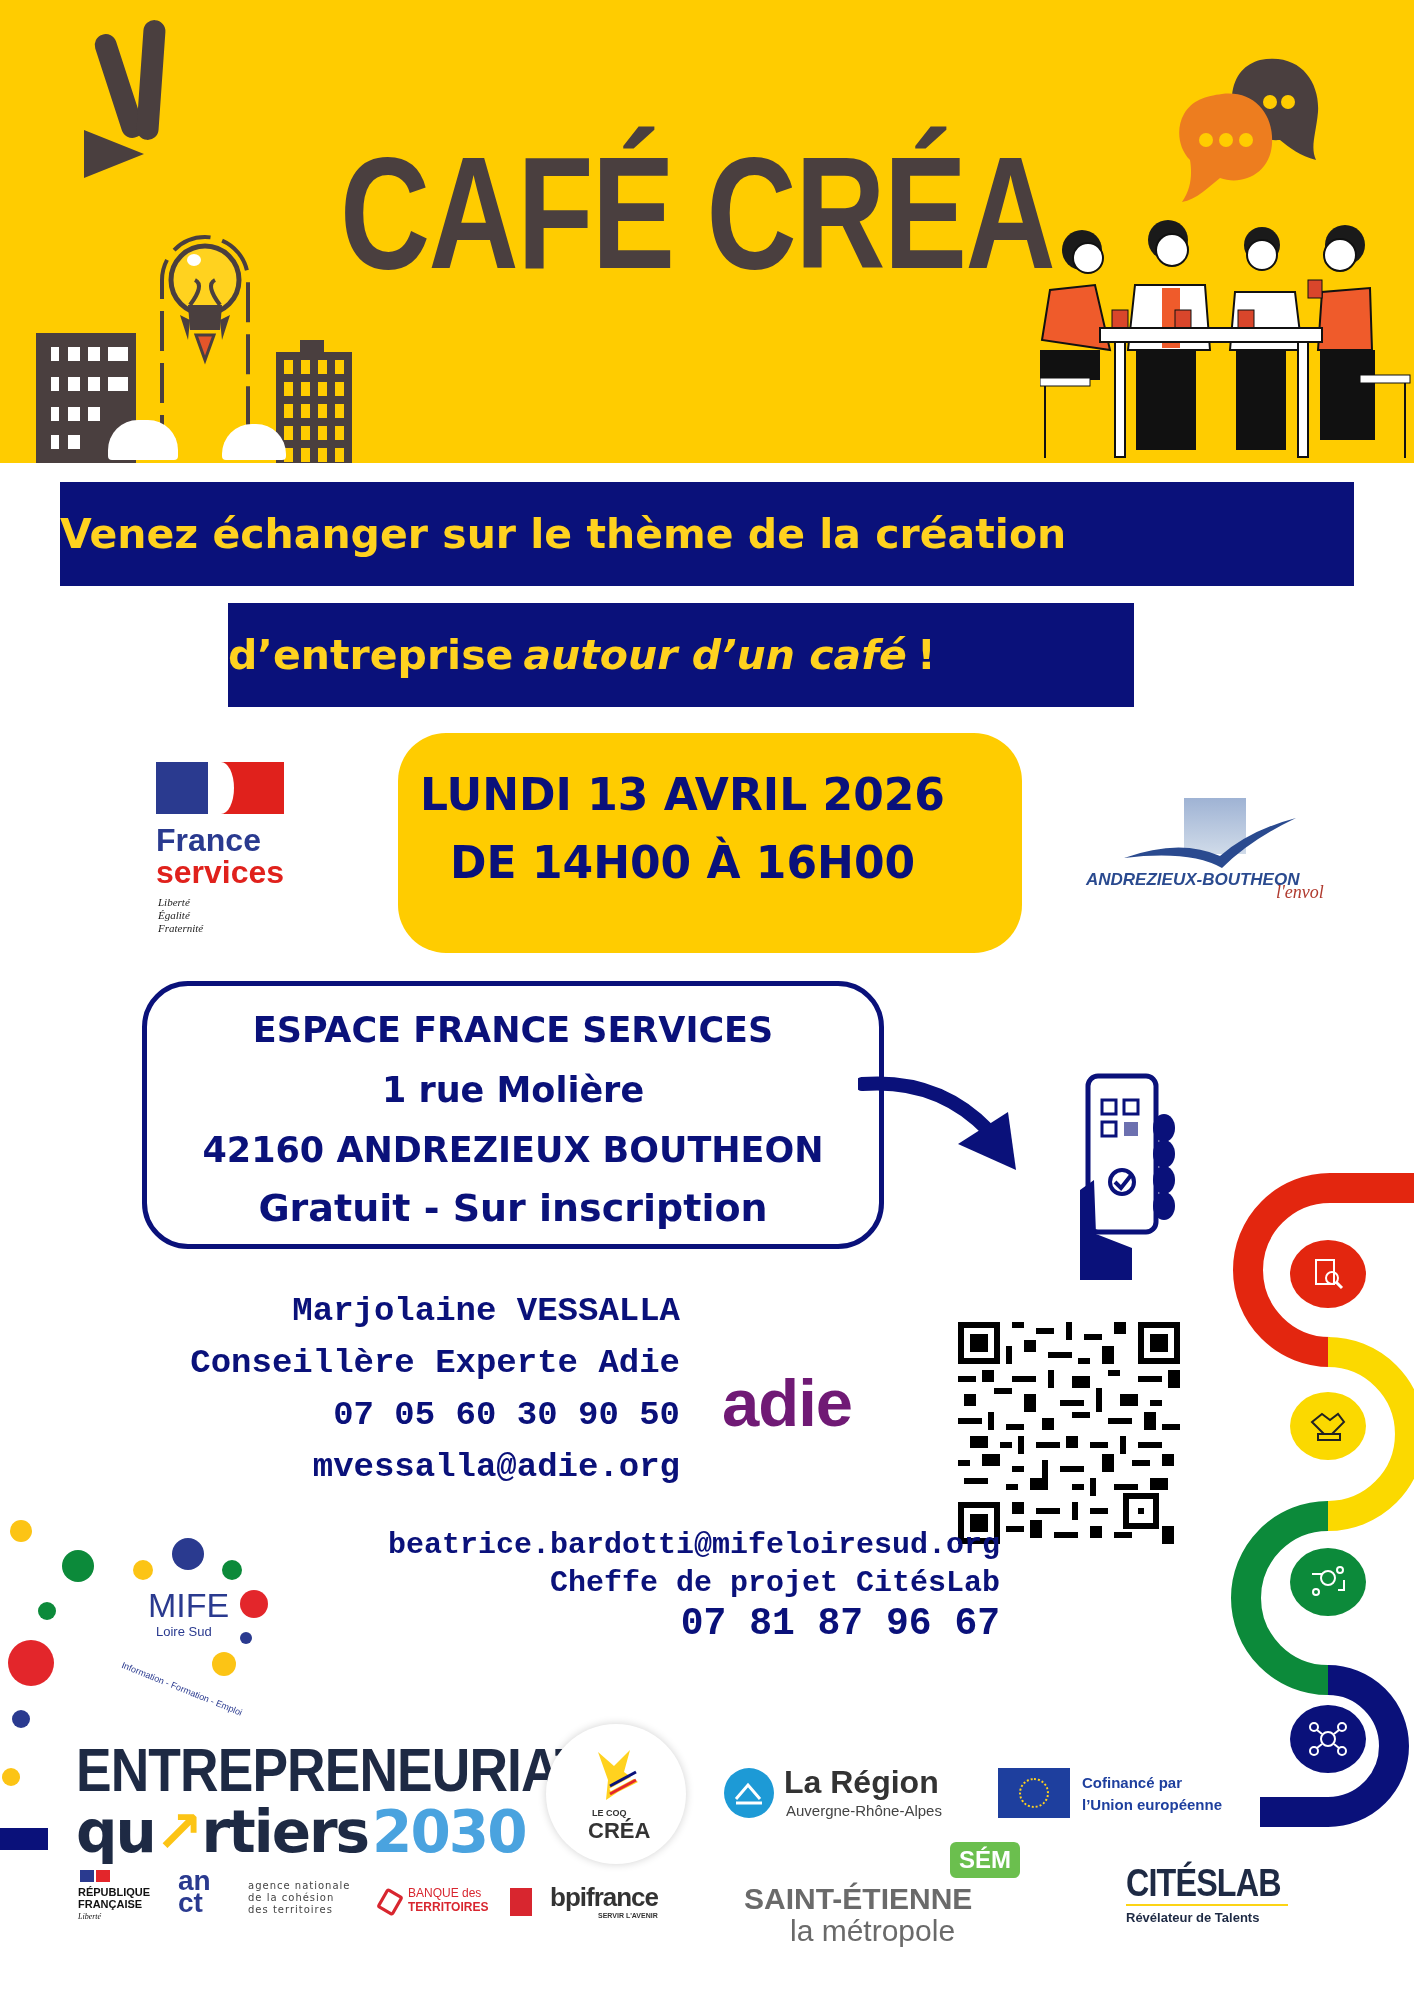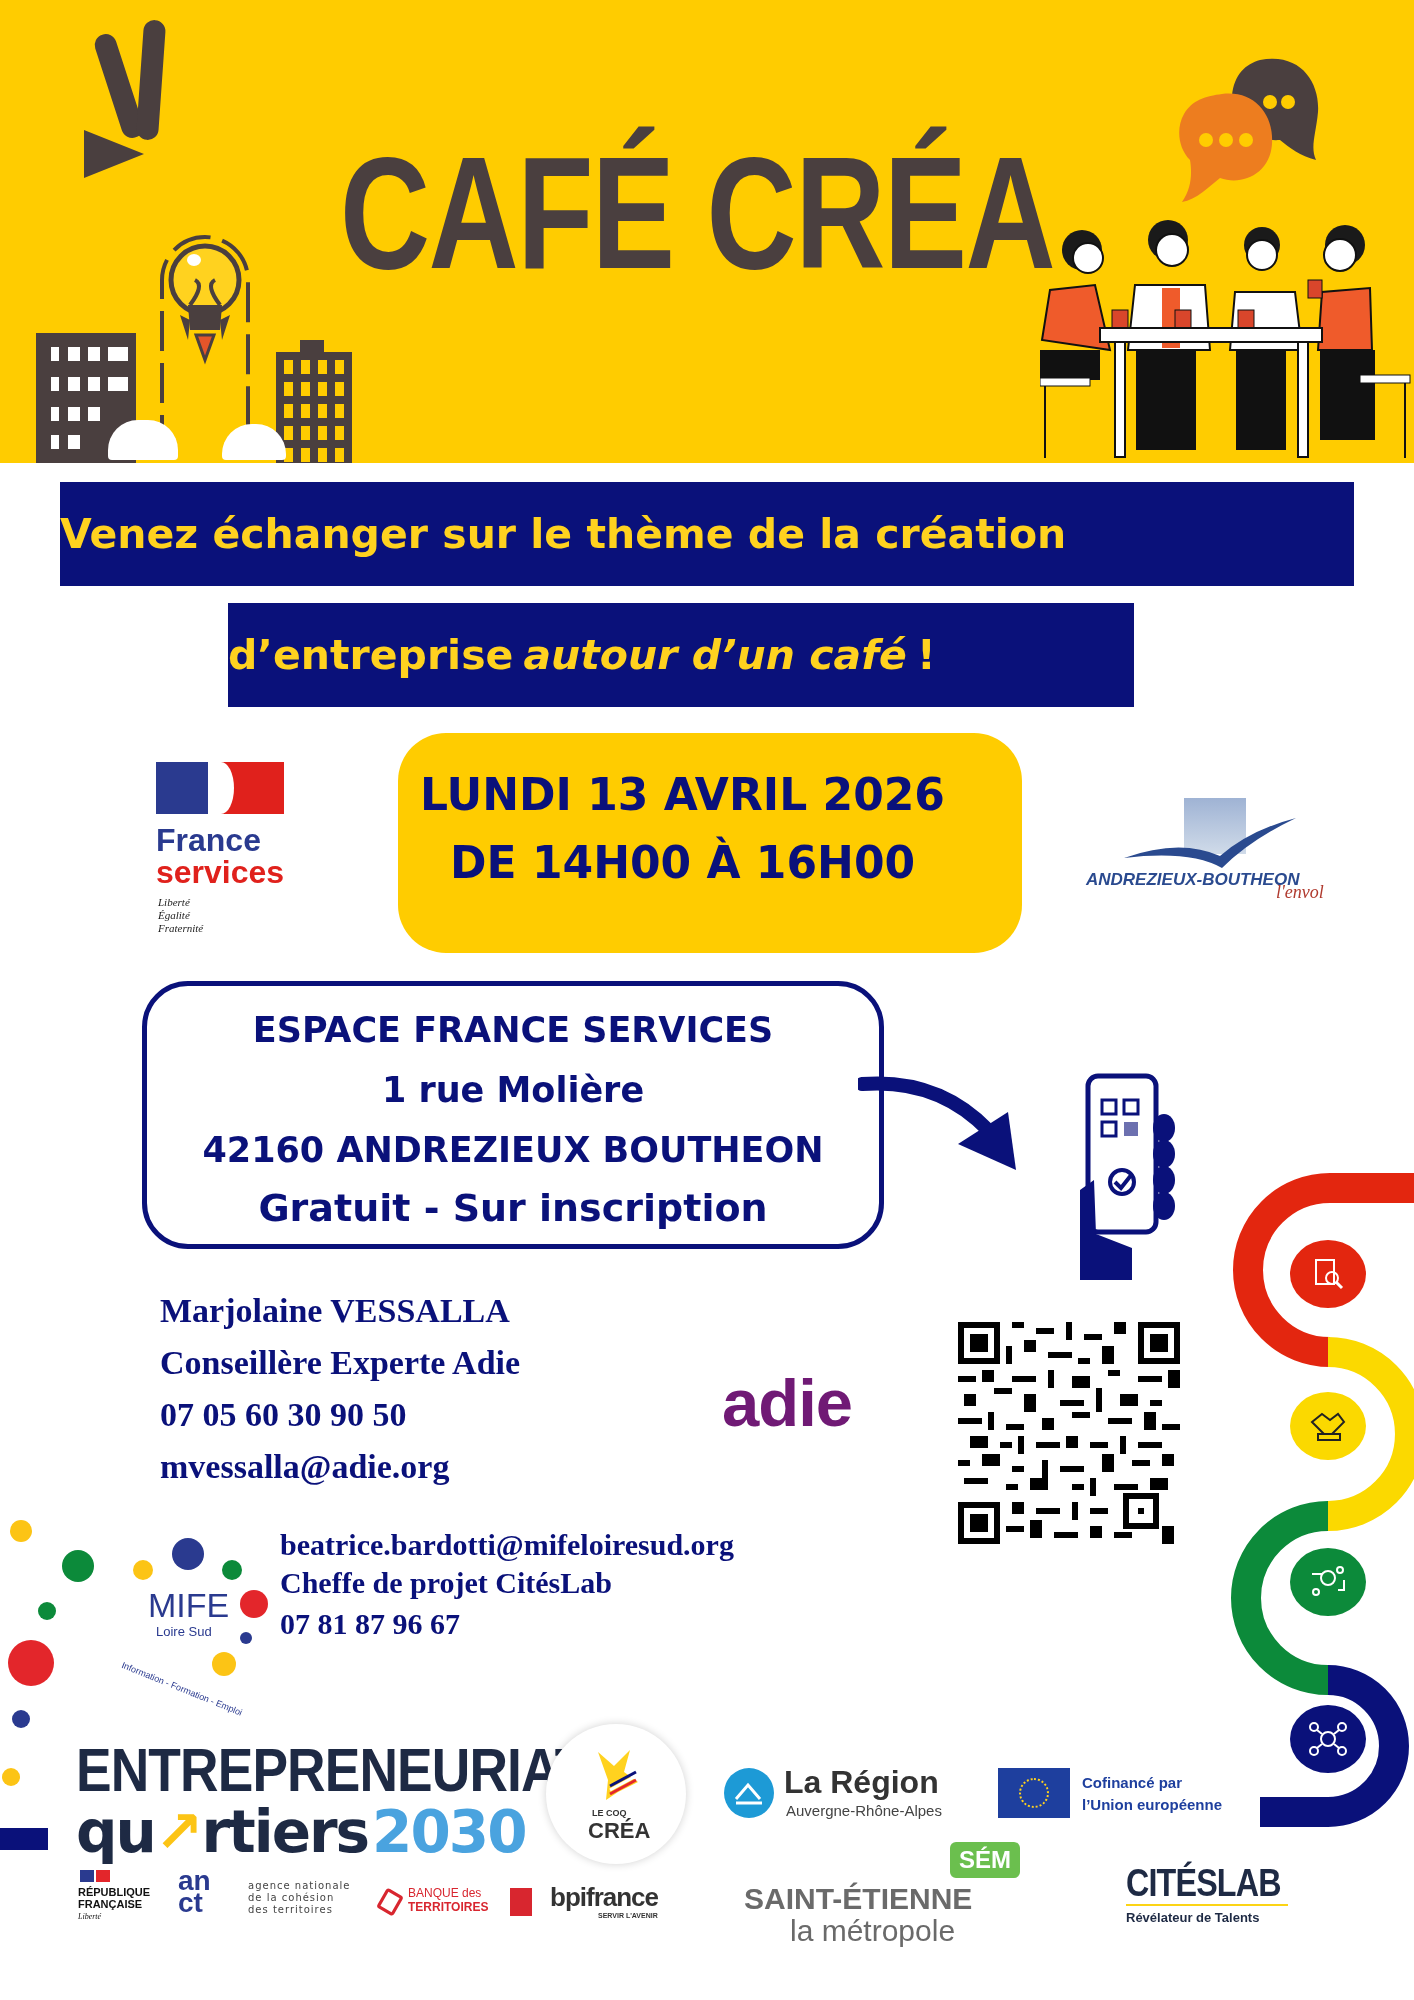--- a/index.html
+++ b/index.html
@@ -21,21 +21,21 @@
   
   #datepill{left:398px;top:733px;width:624px;height:220px;background:#ffcc00;border-radius:48px;color:#0a117a;font-family:"DejaVu Sans",sans-serif;font-weight:bold;font-size:44px;}
   #datepill .l1{position:absolute;left:22px;top:36px;white-space:nowrap;}
   #datepill .l2{position:absolute;left:52px;top:104px;white-space:nowrap;}
 
   
   #addrbox{left:142px;top:981px;width:742px;height:268px;border:5px solid #0a117a;border-radius:46px;color:#0a117a;text-align:center;font-family:"DejaVu Sans",sans-serif;font-weight:bold;}
   #addrbox div{position:absolute;left:0;width:732px;white-space:nowrap;}
 
   
-  .contact{color:#0a117a;font-family:Liberation Serif, serif;font-weight:bold;text-align:left;white-space:nowrap;}
+  .contact{color:#0a117a;font-family:Liberation Mono, monospace;font-weight:bold;text-align:right;white-space:nowrap;}
 
   
   .logo-text{font-family:"Liberation Sans",sans-serif;white-space:nowrap;}
 </style>
 </head>
 <body>
 
 <div id="header" class="abs">
 
   <div class="abs ray" style="left:108px;top:32px;width:22px;height:108px;transform:rotate(-18deg);"></div>
@@ -325,21 +325,21 @@
   <div class="abs" style="left:240px;top:122px;width:12px;height:12px;border-radius:50%;background:#2a3a8f;"></div>
   <div class="abs" style="left:212px;top:142px;width:24px;height:24px;border-radius:50%;background:#fcc415;"></div>
   <div class="abs logo-text" style="left:148px;top:76px;font-size:34px;color:#2a3a8f;">MIFE</div>
   <div class="abs logo-text" style="left:156px;top:114px;font-size:13px;color:#2a3a8f;">Loire Sud</div>
   <div class="abs logo-text" style="left:124px;top:150px;font-size:9px;color:#2a3a8f;transform:rotate(22deg);transform-origin:left top;">Information - Formation - Emploi</div>
 </div>
 
 <div class="abs contact" style="left:280px;top:1526px;width:720px;font-size:30px;line-height:38px;">
   <div>beatrice.bardotti@mifeloiresud.org</div>
   <div>Cheffe de projet CitésLab</div>
-  <div style="font-size:30px;line-height:44px;">07 81 87 96 67</div>
+  <div style="font-size:38px;line-height:44px;">07 81 87 96 67</div>
 </div>
 
 <div class="abs" style="left:2px;top:1768px;width:18px;height:18px;border-radius:50%;background:#fcc415;"></div>
 <div class="abs" style="left:0;top:1828px;width:48px;height:22px;background:#0a117a;"></div>
 
 <div class="abs logo-text" style="left:76px;top:1734px;font-size:62px;font-weight:900;color:#1e2a44;letter-spacing:-1px;transform:scaleX(0.86);transform-origin:left top;">ENTREPRENEURIAT</div>
 <div class="abs" style="left:76px;top:1798px;white-space:nowrap;font-family:'DejaVu Sans',sans-serif;font-weight:bold;font-size:58px;color:#1e2a44;letter-spacing:-2px;">
   <span>qu</span><span style="color:#fcc415;">↗</span><span>rtiers</span><span style="color:#4aa3df;margin-left:4px;">2030</span>
 </div>
 

